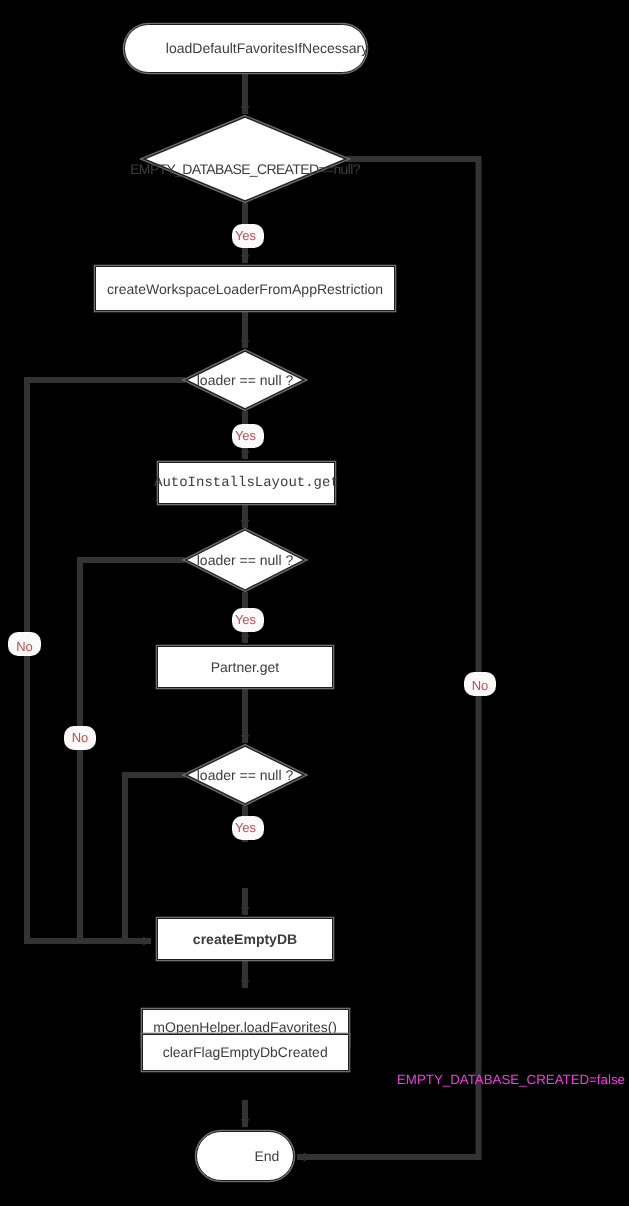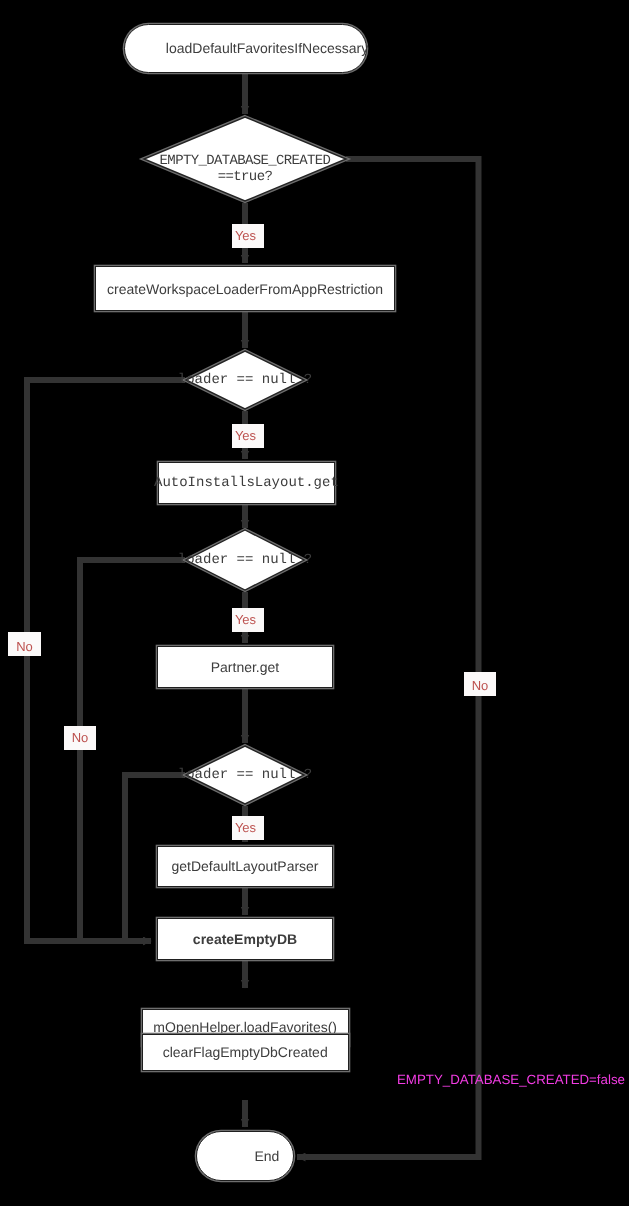--- a/index.html
+++ b/index.html
@@ -9,27 +9,27 @@
        -webkit-font-smoothing:antialiased;
        text-rendering:geometricPrecision;}
   #stage{position:relative;width:629px;height:1206px;background:#000;}
   svg.layer{position:absolute;left:0;top:0;width:629px;height:1206px;overflow:visible;}
   .node{position:absolute;box-sizing:border-box;background:#ffffff;
         border:1.4px solid #1f1f1f;
         box-shadow:0 0 0 1.3px #6e6e6e;
         display:flex;align-items:center;justify-content:center;color:#3d3d3d;
         font-size:14px;line-height:1.15;white-space:nowrap;letter-spacing:0px;}
   .node.rounded{border-radius:26px;box-shadow:0 0 0 1.3px #6e6e6e;padding-left:44px;}
-  .diamond-text{position:absolute;display:flex;flex-direction:column;
+  .diamond-text{position:absolute;display:flex;
         align-items:center;justify-content:center;
         color:#3d3d3d;font-size:14px;line-height:16px;white-space:nowrap;
-        text-align:center;font-family:Liberation Mono, monospace;}
+        text-align:center;}
   .elabel{position:absolute;background:#fbf9f9;color:#bd5250;font-size:13px;
         display:flex;align-items:center;justify-content:center;white-space:nowrap;
-        line-height:1;padding-bottom:1px;box-sizing:border-box;}
+        line-height:1;padding-bottom:1px;box-sizing:border-box;border-radius:10px;}
   .note{position:absolute;color:#f23ce3;font-size:13.3px;white-space:nowrap;
         letter-spacing:0px;}
 </style>
 </head>
 <body>
 
 <div id="stage">
 
   <svg class="layer" id="edges" viewBox="0 0 629 1206">
     <defs>
@@ -63,29 +63,28 @@
         <polygon points="245,530 304,560 245,590 186,560" fill="none" stroke="#6e6e6e" stroke-width="4"></polygon>
         <polygon points="245,530 304,560 245,590 186,560" fill="#ffffff" stroke="#232323" stroke-width="1.4"></polygon>
         <polygon points="245,746 304,775 245,804 186,775" fill="none" stroke="#6e6e6e" stroke-width="4"></polygon>
         <polygon points="245,746 304,775 245,804 186,775" fill="#ffffff" stroke="#232323" stroke-width="1.4"></polygon>
       </g>
   </svg>
 
 <div class="node rounded" style="left: 123.5px; top: 23.8px; width: 243px; height: 49px;">loadDefaultFavoritesIfNecessary</div>
     <div class="diamond-text" style="left: 85px; top: 127px; width: 320px; height: 84px; letter-spacing: -0.64px;">
       <div>EMPTY_DATABASE_CREATED</div>
-      <div>==true?</div>
+      <div>==null?</div>
     </div>
     <div class="node" style="left: 95.1px; top: 266.4px; width: 300px; height: 44.9px;">createWorkspaceLoaderFromAppRestriction</div>
     <div class="diamond-text" style="left: 85px; top: 351px; width: 320px; height: 58px;">loader == null ?</div>
     <div class="node" style="left: 158px; top: 462.3px; width: 176.8px; height: 41.7px; font-family: Liberation Mono, monospace;">AutoInstallsLayout.get</div>
     <div class="diamond-text" style="left: 85px; top: 530px; width: 320px; height: 60px;">loader == null ?</div>
     <div class="node" style="left: 156.6px; top: 646.1px; width: 176.8px; height: 41.8px;">Partner.get</div>
     <div class="diamond-text" style="left: 85px; top: 746px; width: 320px; height: 58px;">loader == null ?</div>
-    <div class="node" style="left: 156.6px; top: 845.5px; width: 176.8px; height: 41.7px;">getDefaultLayoutParser</div>
     <div class="node" style="left: 156.6px; top: 918.3px; width: 176.8px; height: 41.5px; font-weight: bold;">createEmptyDB</div>
     <div class="node" style="left: 141.7px; top: 1009px; width: 207px; height: 36.8px;">mOpenHelper.loadFavorites()</div>
     <div class="node" style="left: 141.7px; top: 1034px; width: 207px; height: 36.5px;">clearFlagEmptyDbCreated</div>
     <div class="node rounded" style="left: 195.9px; top: 1130.6px; width: 98px; height: 50.4px;">End</div>
     <div class="elabel" style="left: 232px; top: 224px; width: 32px; height: 24px; padding-right: 5px;">Yes</div>
     <div class="elabel" style="left: 232px; top: 424px; width: 32px; height: 24px; padding-right: 5px;">Yes</div>
     <div class="elabel" style="left: 232px; top: 608px; width: 32px; height: 24px; padding-right: 5px;">Yes</div>
     <div class="elabel" style="left: 232px; top: 816px; width: 32px; height: 24px; padding-right: 5px;">Yes</div>
     <div class="elabel" style="left: 8px; top: 632px; width: 33px; height: 24px; padding-top: 5px;">No</div>
     <div class="elabel" style="left: 64px; top: 726px; width: 32px; height: 24px;">No</div>

